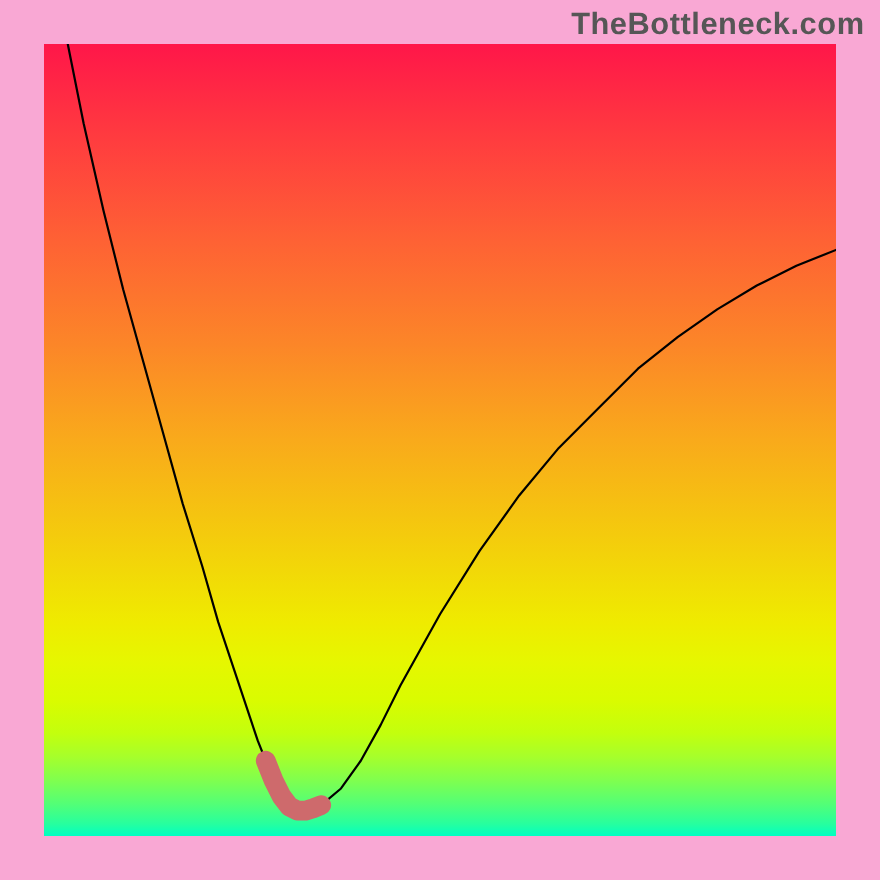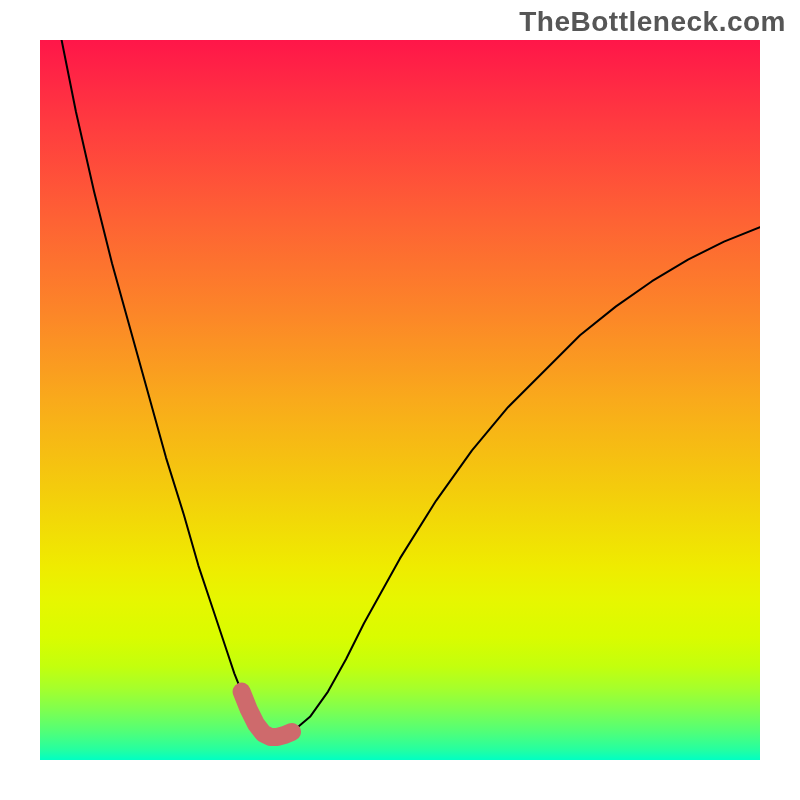--- a/index.html
+++ b/index.html
@@ -7,21 +7,21 @@
     padding: 0;
     width: 800px;
     height: 800px;
     background: #000000;
     overflow: hidden;
   }
   .outer {
     position: relative;
     width: 800px;
     height: 800px;
-    background: #ffffff;
+    background: #f9a8d4;
   }
   .watermark {
     position: absolute;
     top: 6px;
     right: 14px;
     font-family: Arial, sans-serif;
     font-size: 28px;
     font-weight: bold;
     color: #565656;
     letter-spacing: 0.5px;

